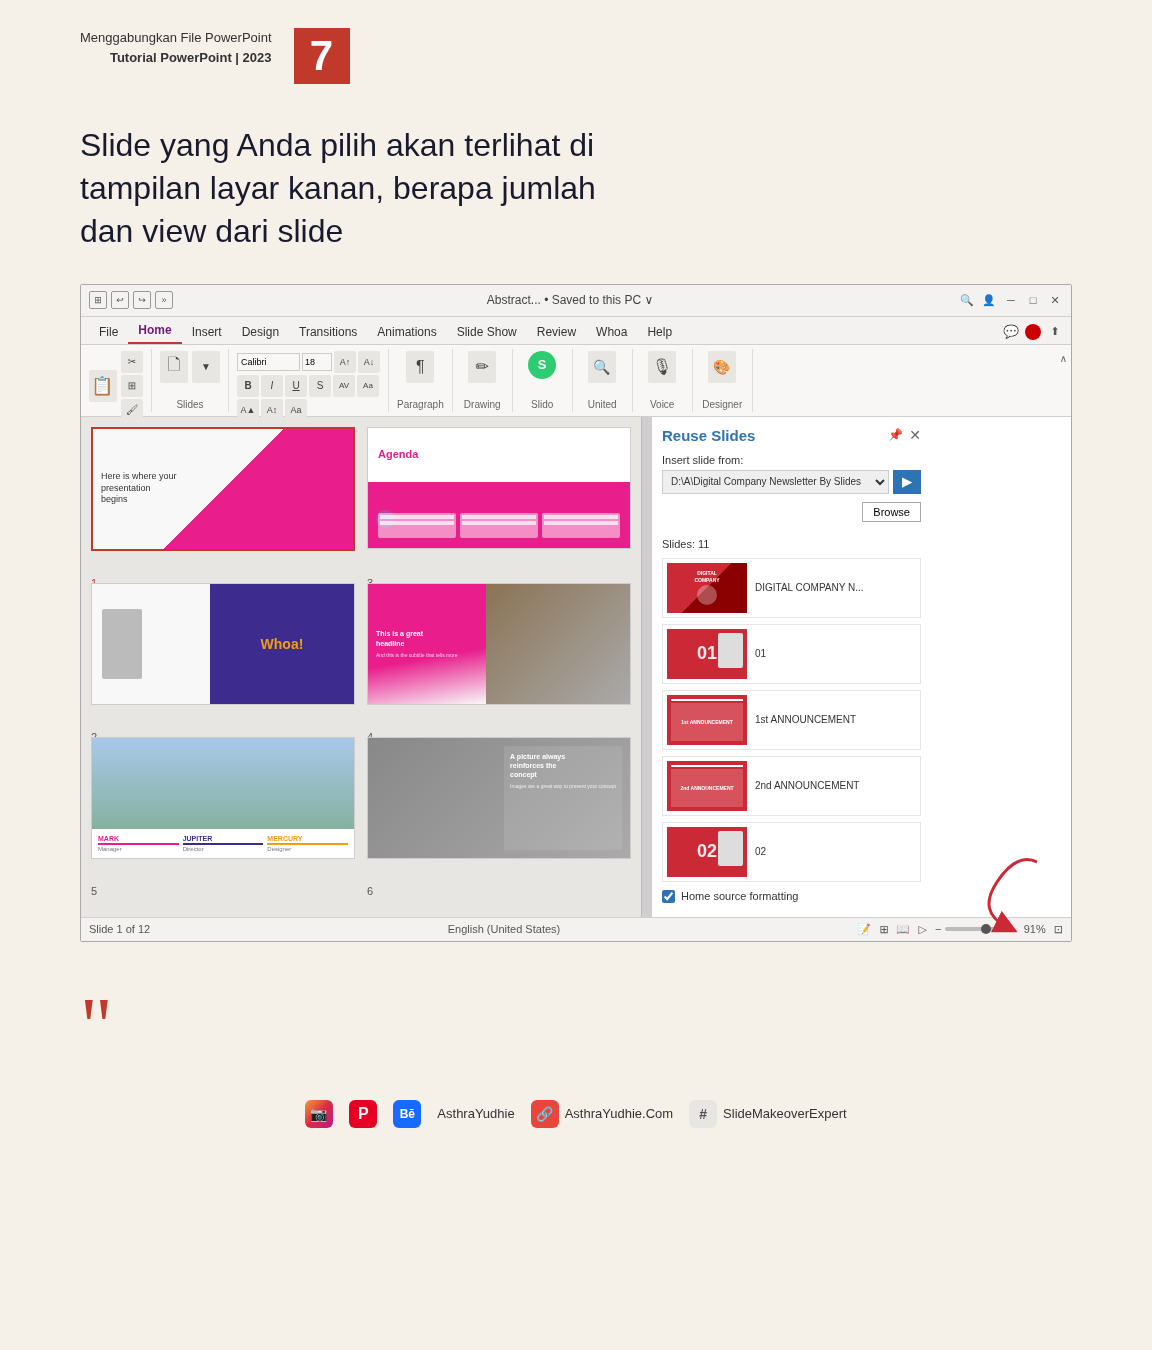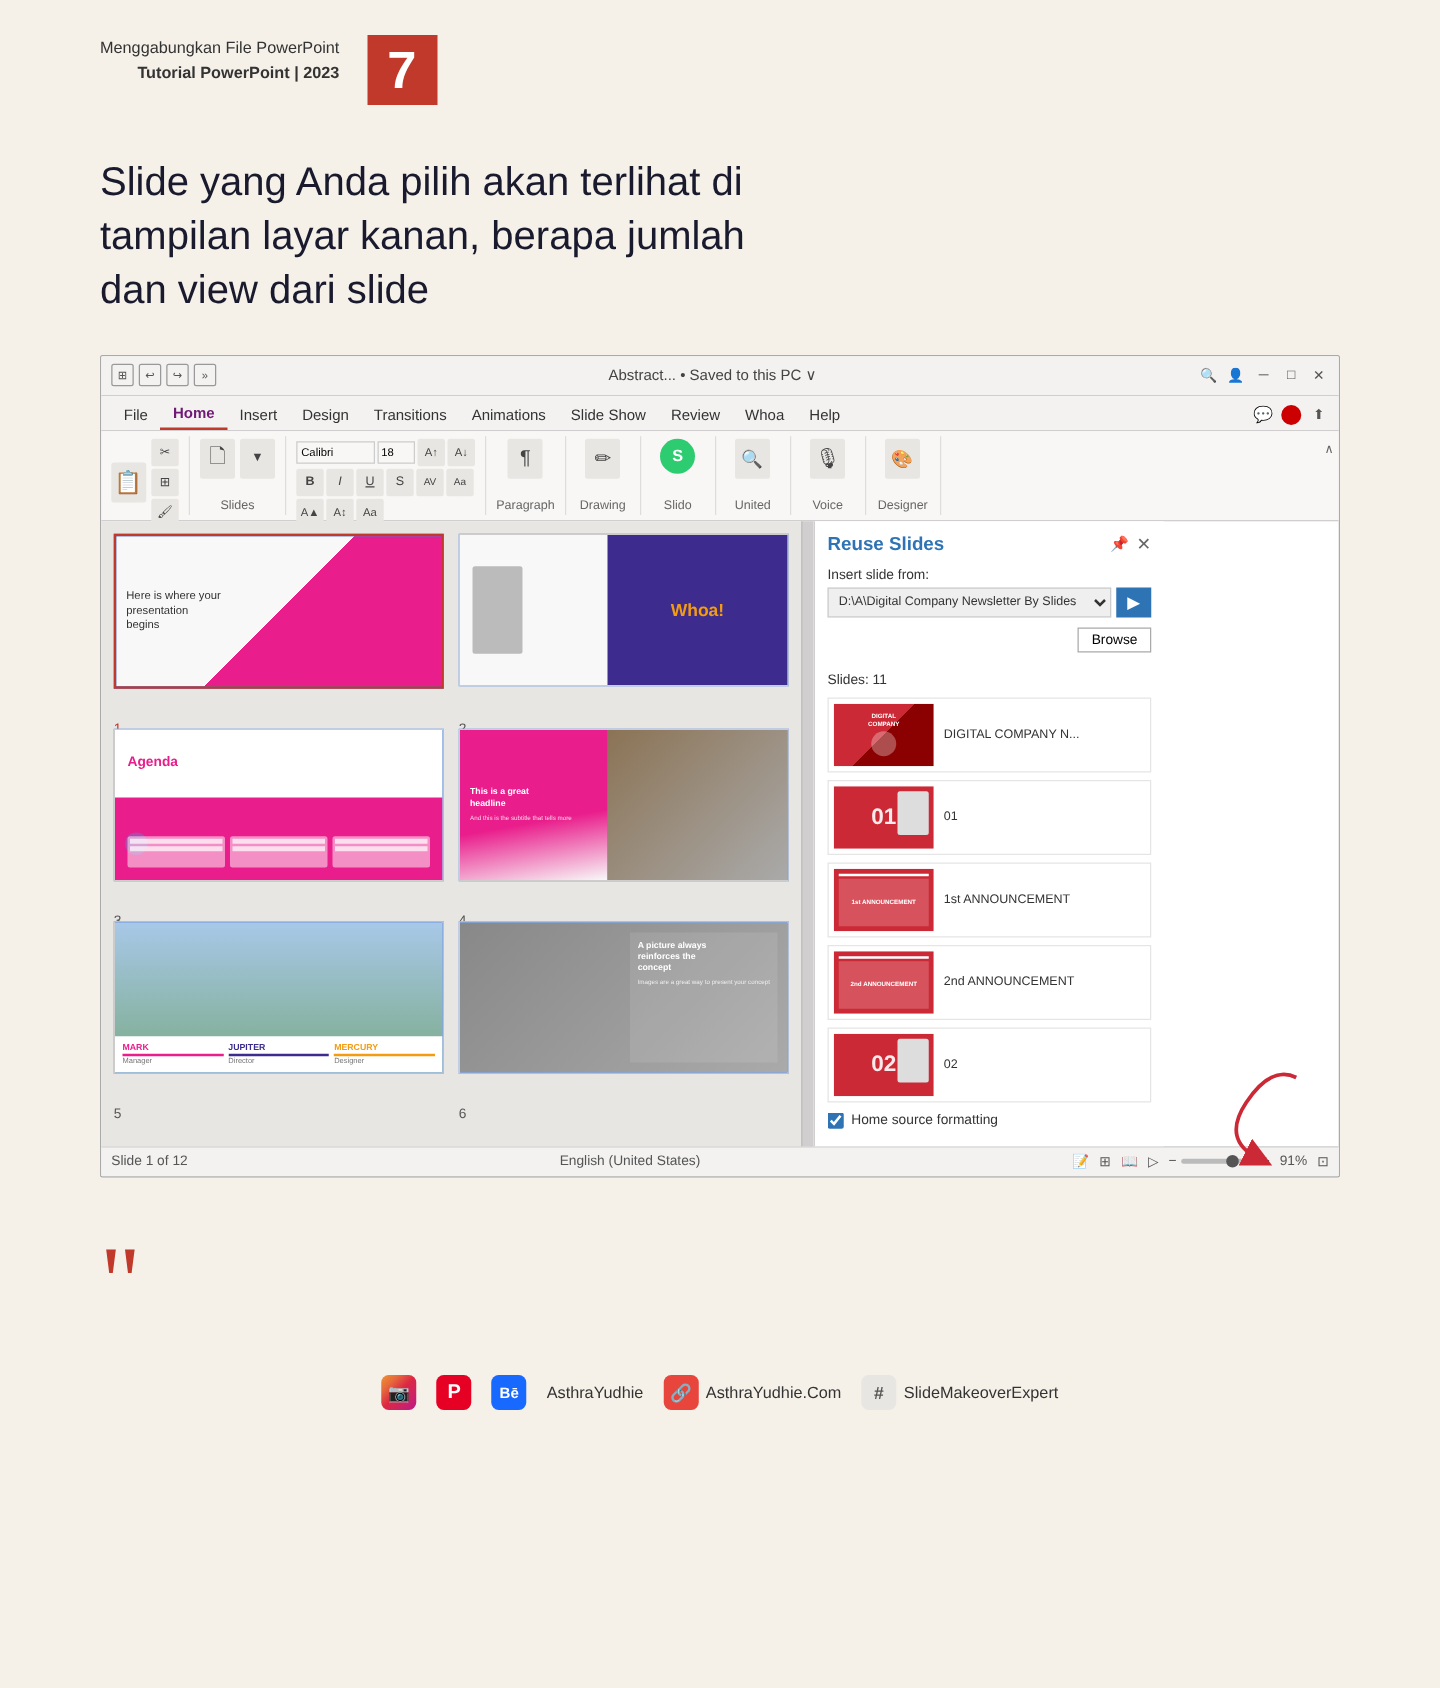--- a/index.html
+++ b/index.html
@@ -603,36 +603,20 @@
         <div class="slide-thumb active">
           <div class="slide-inner">
             <div class="slide1-bg">
               <div class="slide1-text">Here is where your<br>presentation<br>begins</div>
               <div class="slide1-rocket">🚀</div>
               <div style="position:absolute;bottom:0;right:0;width:50%;height:60%;background:linear-gradient(135deg,transparent 40%,#e91e8c 40%);"></div>
             </div>
           </div>
         </div>
         <div class="slide-number active">1</div>
-      </div>
-
-      <div class="slide-thumb-wrapper">
-        <div class="slide-thumb">
-          <div class="slide-inner">
-            <div style="width:100%;height:100%;background:#f8f8f8;position:relative;">
-              <div style="position:absolute;top:0;right:0;width:55%;height:100%;background:#3d2c8d;display:flex;align-items:center;justify-content:center;">
-                <div style="color:#f39c12;font-weight:bold;font-size:14px;">Whoa!</div>
-              </div>
-              <div style="position:absolute;left:10px;top:50%;transform:translateY(-50%);">
-                <div style="width:40px;height:70px;background:#bbb;border-radius:2px;"></div>
-              </div>
-            </div>
-          </div>
-        </div>
-        <div class="slide-number">2</div>
       </div>
 
       <div class="slide-thumb-wrapper">
         <div class="slide-thumb">
           <div class="slide-inner">
             <div style="width:100%;height:100%;background:white;position:relative;">
               <div style="position:absolute;bottom:0;left:0;width:100%;height:55%;background:#e91e8c;"></div>
               <div style="position:absolute;left:10px;top:20px;font-size:11px;font-weight:bold;color:#e91e8c;">Agenda</div>
               <div class="agenda-circle"></div>
               <div style="position:absolute;bottom:10px;left:10px;right:10px;display:flex;gap:4px;">
@@ -651,20 +635,36 @@
               </div>
             </div>
           </div>
         </div>
         <div class="slide-number">3</div>
       </div>
 
       <div class="slide-thumb-wrapper">
         <div class="slide-thumb">
           <div class="slide-inner">
+            <div style="width:100%;height:100%;background:#f8f8f8;position:relative;">
+              <div style="position:absolute;top:0;right:0;width:55%;height:100%;background:#3d2c8d;display:flex;align-items:center;justify-content:center;">
+                <div style="color:#f39c12;font-weight:bold;font-size:14px;">Whoa!</div>
+              </div>
+              <div style="position:absolute;left:10px;top:50%;transform:translateY(-50%);">
+                <div style="width:40px;height:70px;background:#bbb;border-radius:2px;"></div>
+              </div>
+            </div>
+          </div>
+        </div>
+        <div class="slide-number">2</div>
+      </div>
+
+      <div class="slide-thumb-wrapper">
+        <div class="slide-thumb">
+          <div class="slide-inner">
             <div style="width:100%;height:100%;display:flex;">
               <div style="width:45%;background:linear-gradient(170deg,#e91e8c 60%,#f8f8f8 100%);padding:8px;display:flex;flex-direction:column;justify-content:center;">
                 <div style="font-size:7px;font-weight:bold;color:white;line-height:1.4;">This is a great<br>headline</div>
                 <div style="font-size:5px;color:rgba(255,255,255,0.8);margin-top:4px;">And this is the subtitle that tells more</div>
               </div>
               <div style="width:55%;background:linear-gradient(135deg,#8b7355 0%,#aaa 100%);"></div>
             </div>
           </div>
         </div>
         <div class="slide-number">4</div>

